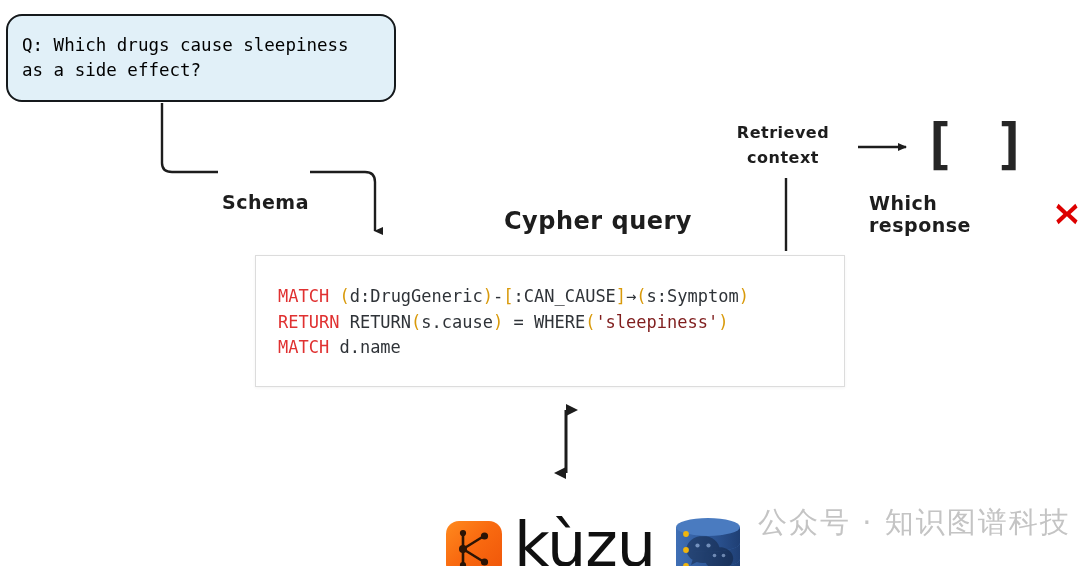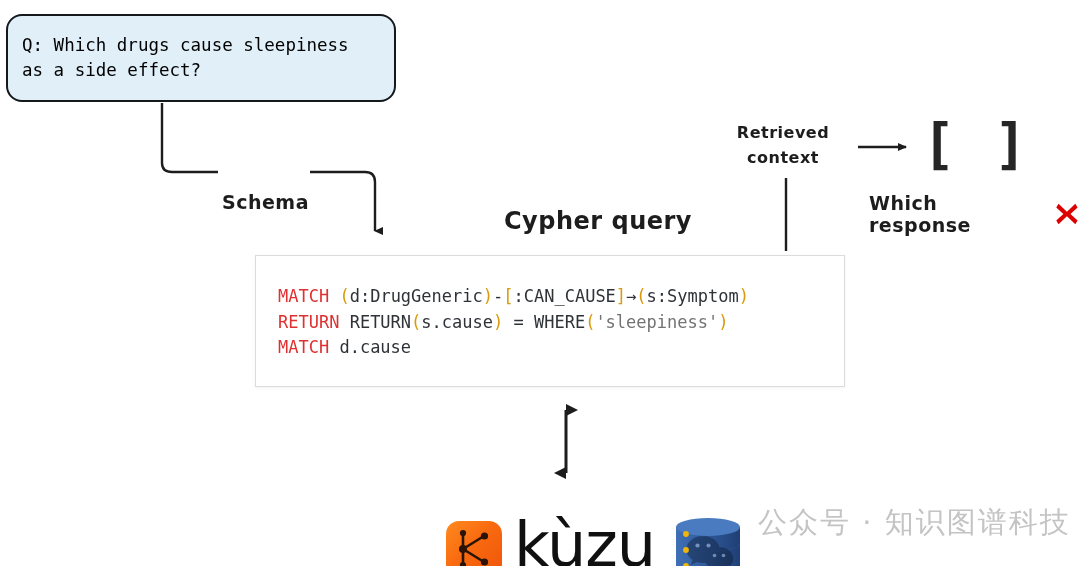--- a/index.html
+++ b/index.html
@@ -87,21 +87,21 @@
   }
   #query-box .code-line {
     font-family: "DejaVu Sans Mono", monospace;
     font-size: 17px;
     line-height: 25.5px;
     white-space: pre;
     color: #2f3338;
   }
   .tok-kw  { color: #e03131; }
   .tok-pun { color: #d99a0b; }
-  .tok-str { color: #737373; }
+  .tok-str { color: #7f1d1d; }
   .tok-id  { color: #2f3338; }
 
   
   #retrieved-context {
     left: 718px;
     top: 120px;
     width: 130px;
     text-align: center;
     font-size: 16px;
     line-height: 25px;
@@ -218,21 +218,21 @@
 </svg>
 
 <div id="schema-label" class="abs hand">Schema</div>
 
 <div id="cypher-title" class="abs hand">Cypher query</div>
 
 <div id="query-box" class="abs">
   <div id="query-code">
       <div class="code-line"><span class="tok-kw">MATCH</span><span class="tok-id"> </span><span class="tok-pun">(</span><span class="tok-id">d:DrugGeneric</span><span class="tok-pun">)</span><span class="tok-id">-</span><span class="tok-pun">[</span><span class="tok-id">:CAN_CAUSE</span><span class="tok-pun">]</span><span class="tok-id">→</span><span class="tok-pun">(</span><span class="tok-id">s:Symptom</span><span class="tok-pun">)</span></div>
       <div class="code-line"><span class="tok-kw">RETURN</span><span class="tok-id"> RETURN</span><span class="tok-pun">(</span><span class="tok-id">s.cause</span><span class="tok-pun">)</span><span class="tok-id"> = WHERE</span><span class="tok-pun">(</span><span class="tok-str">'sleepiness'</span><span class="tok-pun">)</span></div>
-      <div class="code-line"><span class="tok-kw">MATCH</span><span class="tok-id"> d.cause</span></div>
+      <div class="code-line"><span class="tok-kw">MATCH</span><span class="tok-id"> d.name</span></div>
     </div>
 </div>
 
 <div id="retrieved-context" class="abs hand">Retrieved
 context</div>
 
 <div id="empty-brackets" class="abs">[ ]</div>
 
 <div id="empty-response-row" class="abs">
   <span class="label hand">Which response</span>

